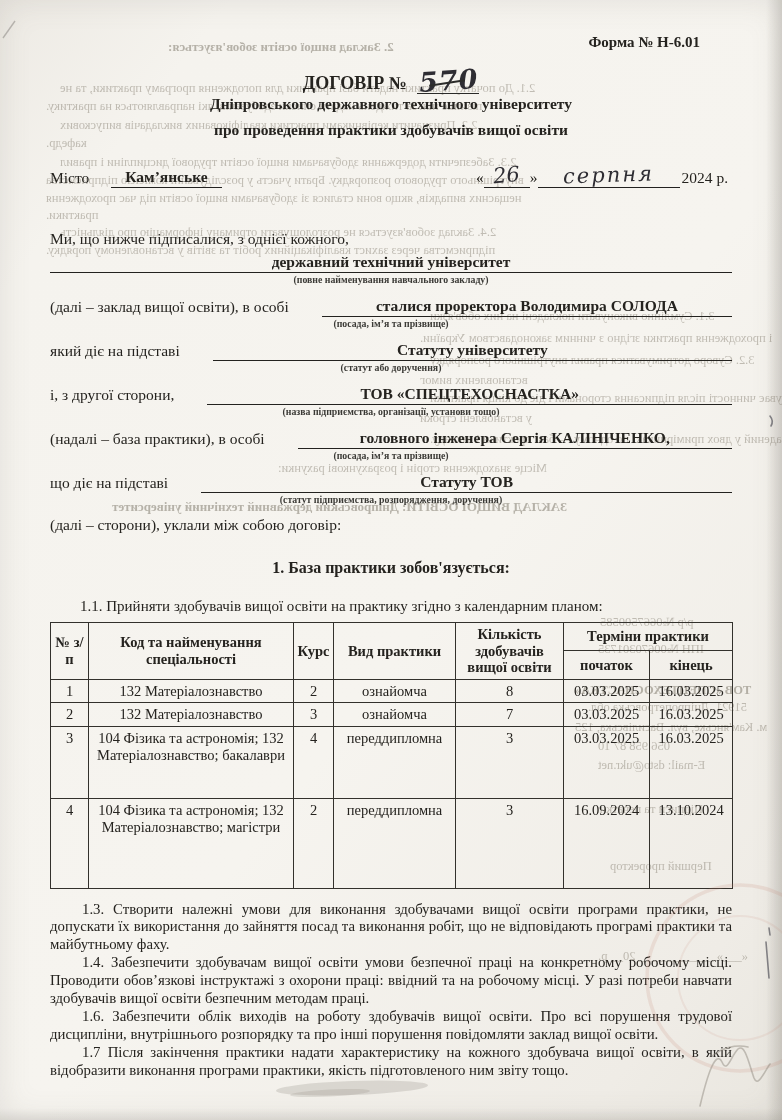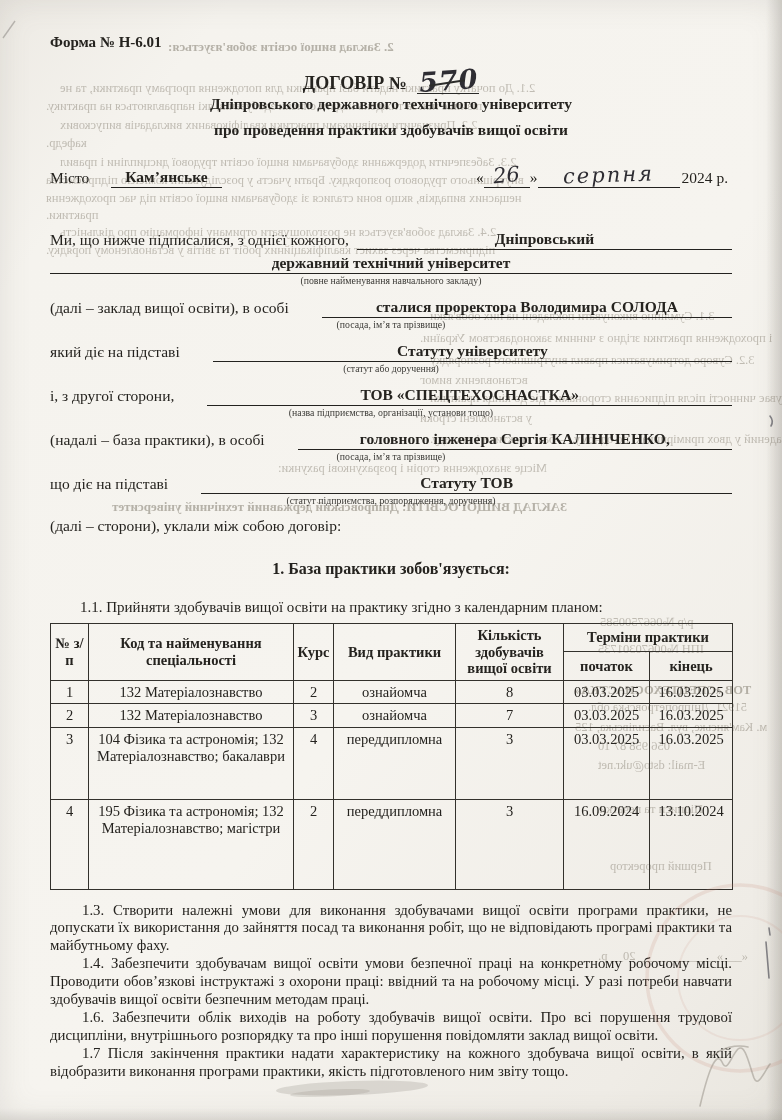--- a/index.html
+++ b/index.html
@@ -17,21 +17,21 @@
   
   .bleed-layer{position:absolute;inset:0;z-index:1;pointer-events:none;}
   .bleed{position:absolute;transform:scaleX(-1);white-space:nowrap;
     color:rgba(118,111,98,.42);filter:blur(.45px);font-family:"Liberation Serif",serif;line-height:1;}
   .bleed.b{font-weight:bold;color:rgba(118,111,98,.5);}
 
   .artifacts{position:absolute;inset:0;z-index:3;pointer-events:none;}
 
   .content{position:relative;z-index:2;padding:34px 50px 0 50px;}
 
-  .form-label{font-weight:bold;font-size:15px;padding-right:32px;}
+  .form-label{text-align:right;font-weight:bold;font-size:15px;padding-right:32px;}
 
   .title-row{text-align:center;margin-top:17px;font-weight:bold;font-size:18px;line-height:22px;}
   .hw{font-family:"DejaVu Serif",serif;font-style:italic;color:#2e2d33;}
   .hw-num-slot{display:inline-block;border-bottom:1.4px solid #2a2a28;min-width:62px;text-align:center;
     vertical-align:bottom;position:relative;margin-left:6px;}
   .hw-num{display:inline-block;font-size:27px;font-weight:bold;line-height:22px;
     transform:rotate(-4deg) translateY(2px);letter-spacing:1px;}
   .hw-num-slot i{position:absolute;left:12px;right:14px;top:54%;height:1.6px;background:#2c2c2a;
     transform:rotate(-9deg);}
   .subtitle{text-align:center;font-weight:bold;font-size:15.5px;line-height:20px;}
@@ -46,21 +46,21 @@
   .hw-day{font-size:21px;line-height:16px;display:inline-block;transform:rotate(-5deg);}
   .hw-month{font-size:21px;line-height:16px;display:inline-block;transform:rotate(-2deg);letter-spacing:2px;}
   .yr{margin-left:2px;}
 
   .parties{margin-top:40px;font-size:15.5px;}
   .fline{display:flex;align-items:flex-end;line-height:21px;}
   .fline.mt{margin-top:9px;gap:25px;}
   .fprefix{white-space:nowrap;padding-right:8px;}
   .fvalue{flex:1;text-align:center;font-weight:bold;border-bottom:1.3px solid #23221f;}
   .fullline{border-bottom:1.3px solid #23221f;text-align:center;font-weight:bold;line-height:21px;margin-top:2px;}
-  .fcap{text-align:center;font-size:9.8px;color:#3b3a36;line-height:12px;margin-top:1px;}
+  .fcap{text-align:center;font-size:9.8px;color:#3b3a36;line-height:12px;margin-top:1px;font-weight:bold;}
   .closing{margin-top:10px;font-size:15.5px;}
 
   .sec-heading{text-align:center;font-weight:bold;font-size:16px;margin-top:25px;}
   .intro-clause{font-size:15px;margin-top:21px;text-indent:30px;}
 
   table{border-collapse:collapse;width:100%;margin-top:7px;font-size:14.5px;table-layout:fixed;}
   th,td{border:1.5px solid #33312c;padding:2px 3px;text-align:center;}
   thead th{font-weight:bold;line-height:16.5px;vertical-align:middle;padding:3px 2px;}
   tbody td{vertical-align:top;line-height:17.5px;padding-top:3px;}
   tbody tr:nth-child(3) td{height:66px;}
@@ -147,21 +147,20 @@
         <span class="uslot day"><span class="hw hw-day">26</span></span>
         <span>»</span>
         <span class="uslot month"><span class="hw hw-month">серпня</span></span>
         <span class="yr">2024 р.</span>
       </span>
     </div>
 
     <div class="parties">
       <div class="fline">
         <span class="fprefix">Ми, що нижче підписалися, з однієї кожного,</span>
-        <span class="fvalue">Дніпровський</span>
       </div>
       <div class="fullline">державний технічний університет</div>
       <div class="fcap">(повне найменування навчального закладу)</div>
 
       <div class="fline mt">
         <span class="fprefix">(далі – заклад вищої освіти), в особі</span>
         <span class="fvalue">сталися проректора Володимира СОЛОДА</span>
       </div>
       <div class="fcap">(посада, ім’я та прізвище)</div>
 
@@ -242,21 +241,21 @@
             <td>3</td>
             <td>104 Фізика та астрономія; 132 Матеріалознавство; бакалаври</td>
             <td>4</td>
             <td>переддипломна</td>
             <td>3</td>
             <td>03.03.2025</td>
             <td>16.03.2025</td>
           </tr>
           <tr>
             <td>4</td>
-            <td>195 Фізика та астрономія; 132 Матеріалознавство; магістри</td>
+            <td>104 Фізика та астрономія; 132 Матеріалознавство; магістри</td>
             <td>2</td>
             <td>переддипломна</td>
             <td>3</td>
             <td>16.09.2024</td>
             <td>13.10.2024</td>
           </tr>
         </tbody>
     </table>
 
     <div id="clauses">

